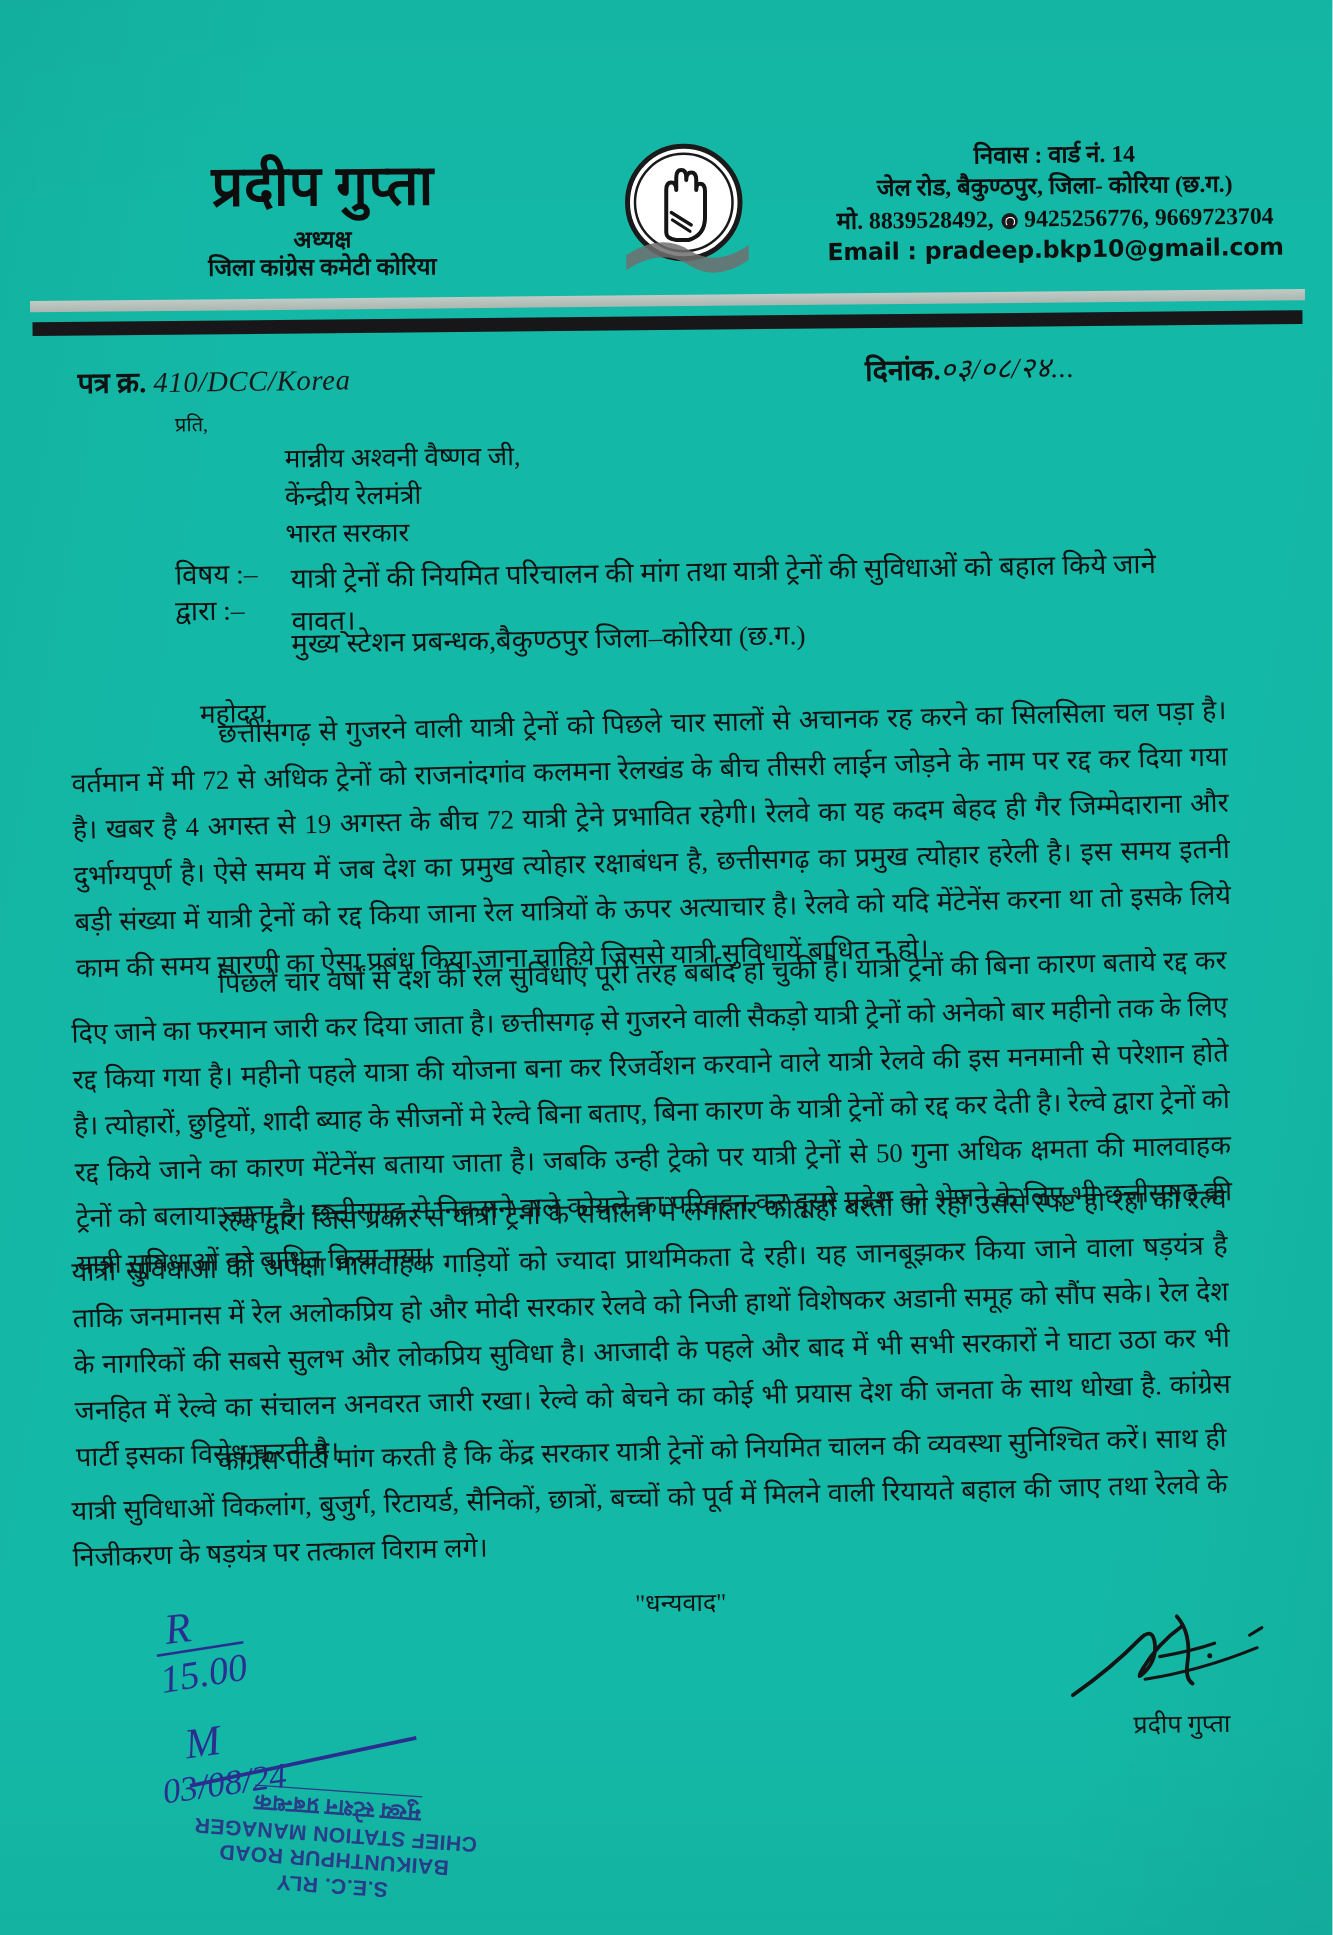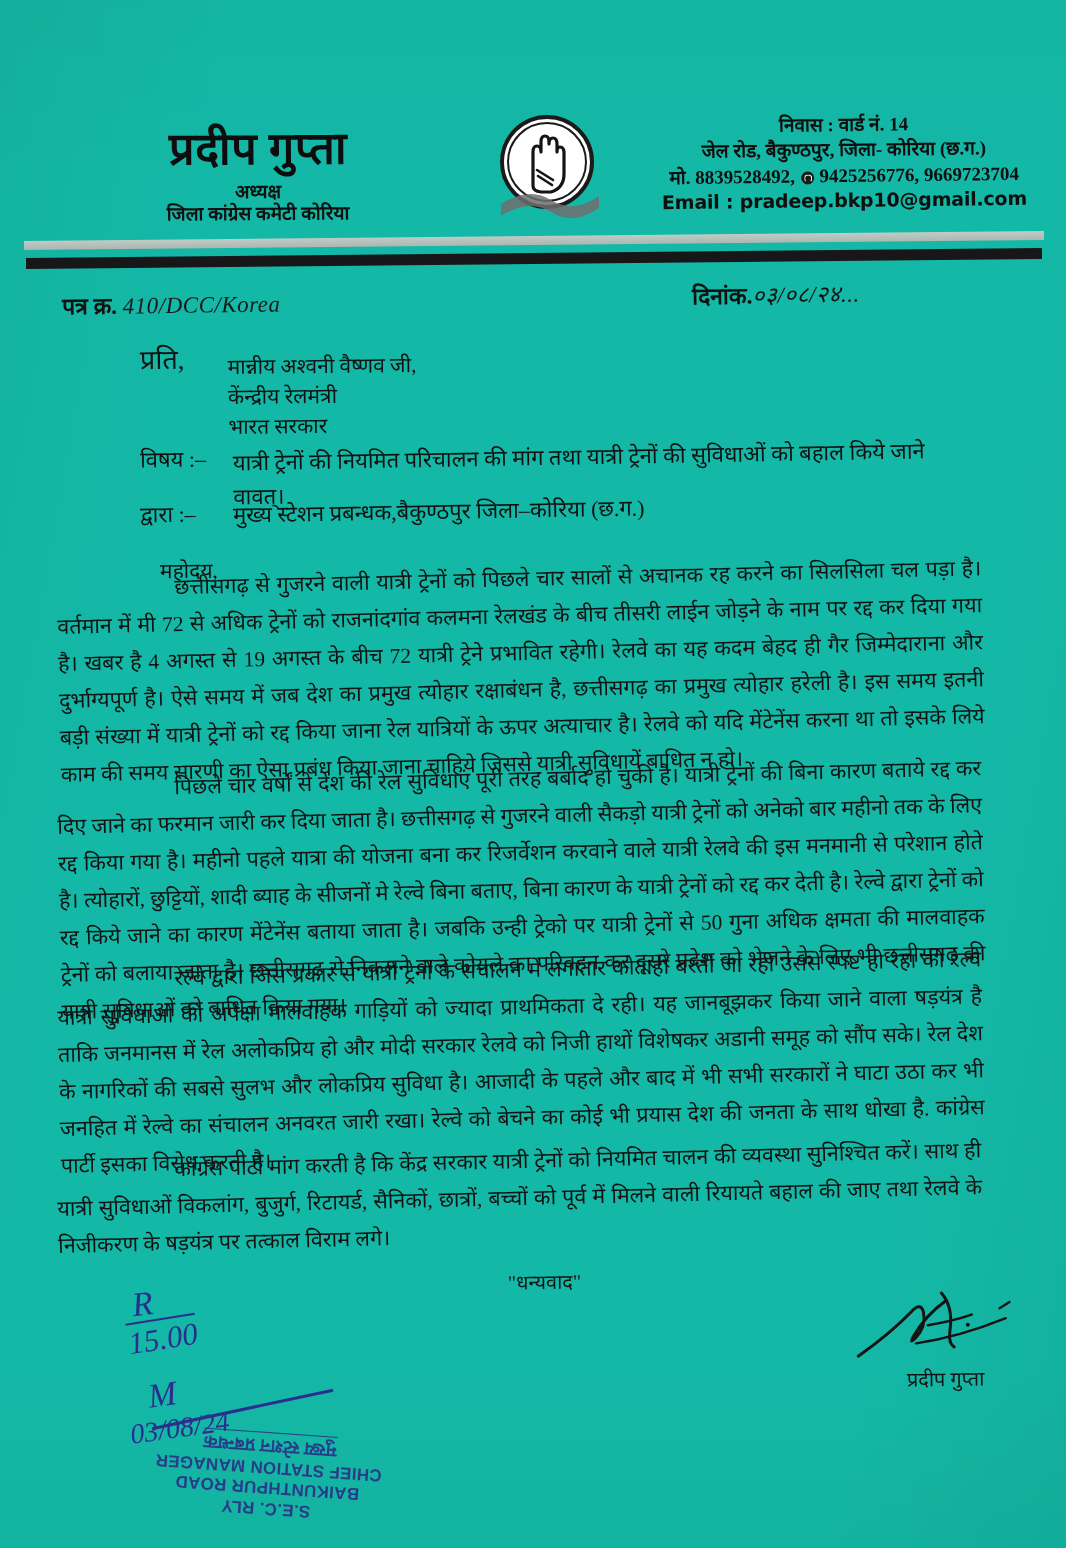--- a/index.html
+++ b/index.html
@@ -163,23 +163,23 @@
   }
   .date-hand {
     font-family: "Liberation Serif", serif;
     font-style: italic;
     font-weight: normal;
     letter-spacing: 0.5px;
   }
 
   .to-label {
     position: absolute;
-    left: 140px; top: 340px;
-    font-family: "Liberation Serif", serif;
-    font-size: 27px;
+    left: 140px; top: 328px;
+    font-family: "Liberation Serif", serif;
+    font-size: 16px;
     color: #121212;
     transform: rotate(-0.6deg);
   }
   .to-block {
     position: absolute;
     left: 228px; top: 352px;
     font-family: "Liberation Serif", serif;
     font-size: 21px;
     line-height: 1.42;
     color: #121212;
@@ -192,21 +192,21 @@
     font-size: 22px;
     color: #121212;
   }
   .subject-label { left: 140px; top: 443px; transform: rotate(-1deg); }
   .subject-text  {
     left: 233px; top: 440px;
     width: 740px;
     line-height: 1.55;
     transform: rotate(-1deg);
   }
-  .via-label { left: 140px; top: 498px; transform: rotate(-1deg); font-family: Liberation Serif, serif; }
+  .via-label { left: 140px; top: 472px; transform: rotate(-1deg); font-family: Liberation Serif, serif; }
   .via-text  { left: 233px; top: 495px; transform: rotate(-1deg); }
 
   .salutation {
     position: absolute;
     left: 160px; top: 556px;
     font-family: "Liberation Serif", serif;
     font-size: 21px;
     color: #121212;
     transform: rotate(-0.6deg);
   }

